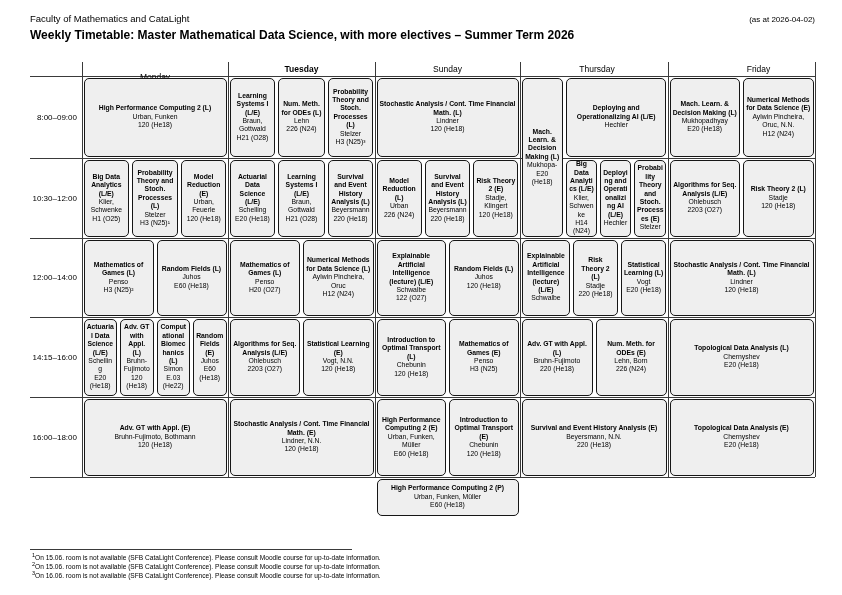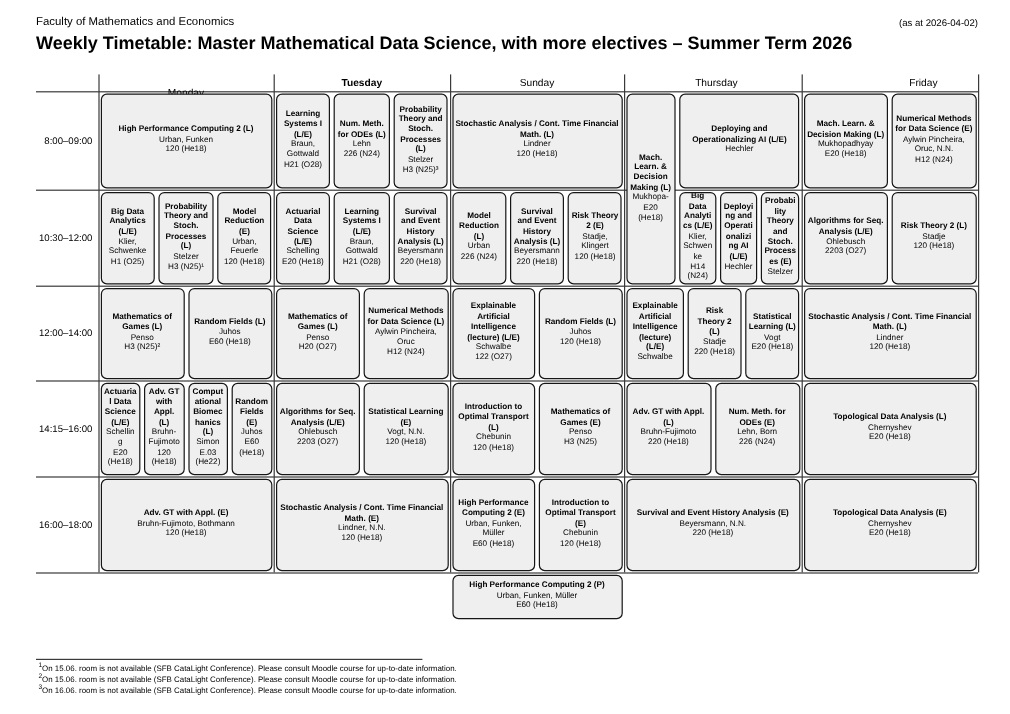--- a/index.html
+++ b/index.html
@@ -1,58 +1,58 @@
 <!DOCTYPE html>
 <html><head>
 <meta charset="utf-8">
 <style>
   html,body{margin:0;padding:0;background:#fff;}
   .page{position:relative;width:842px;height:595px;background:#ffffff;
         font-family:"Liberation Sans",sans-serif;color:#000;overflow:hidden;}
   .faculty{position:absolute;left:30px;top:13px;font-size:9.5px;}
   .asof{position:absolute;right:27px;top:15px;font-size:8px;}
-  .title{position:absolute;left:30px;top:28px;font-size:15px;font-weight:bold;}
+  .title{position:absolute;left:30px;top:28px;font-size:12px;font-weight:bold;}
   .vline{position:absolute;width:1px;background:#3a3a3a;}
   .hline{position:absolute;height:1px;background:#3a3a3a;}
   .day-h{position:absolute;display:flex;align-items:center;justify-content:center;font-size:8.5px;}
   .time-l{position:absolute;display:flex;align-items:center;justify-content:flex-end;
           font-size:8px;padding-right:5px;box-sizing:border-box;white-space:nowrap;}
   .ev{position:absolute;background:#efefef;border:1.2px solid #161616;border-radius:5px;
       display:flex;flex-direction:column;align-items:center;justify-content:center;
       text-align:center;font-size:6.8px;line-height:1.24;padding:1px 2px;
       box-sizing:border-box;overflow:hidden;word-break:break-word;}
   .ev .t{font-weight:bold;}
   .fnsep{position:absolute;left:30px;top:549px;width:322px;height:1px;background:#3a3a3a;}
   .fn{position:absolute;left:32px;font-size:6.6px;white-space:nowrap;}
 </style>
 </head>
 <body>
 
 <div class="page">
-  <div class="faculty">Faculty of Mathematics and Economics</div>
+  <div class="faculty">Faculty of Mathematics and CataLight</div>
   <div class="asof">(as at 2026-04-02)</div>
   <div class="title">Weekly Timetable: Master Mathematical Data Science, with more electives – Summer Term 2026</div>
   <div id="grid">
       <div class="vline" style="left: 82px; top: 62px; height: 415px;"></div>
       <div class="vline" style="left: 228px; top: 62px; height: 415px;"></div>
       <div class="vline" style="left: 375px; top: 62px; height: 415px;"></div>
       <div class="vline" style="left: 520px; top: 62px; height: 415px;"></div>
       <div class="vline" style="left: 668px; top: 62px; height: 415px;"></div>
       <div class="vline" style="left: 815px; top: 62px; height: 415px;"></div>
       <div class="hline" style="left: 30px; top: 76px; width: 785px;"></div>
       <div class="hline" style="left: 30px; top: 158px; width: 785px;"></div>
       <div class="hline" style="left: 30px; top: 238px; width: 785px;"></div>
       <div class="hline" style="left: 30px; top: 317px; width: 785px;"></div>
       <div class="hline" style="left: 30px; top: 397px; width: 785px;"></div>
       <div class="hline" style="left: 30px; top: 477px; width: 785px;"></div>
       <div class="day-h" style="left: 82px; top: 70px; width: 146px; height: 14px;">Monday</div>
       <div class="day-h" style="left: 228px; top: 62px; width: 147px; height: 14px; font-weight: bold;">Tuesday</div>
       <div class="day-h" style="left: 375px; top: 62px; width: 145px; height: 14px;">Sunday</div>
       <div class="day-h" style="left: 523px; top: 62px; width: 148px; height: 14px;">Thursday</div>
-      <div class="day-h" style="left: 696px; top: 62px; width: 147px; height: 14px;">Friday</div>
+      <div class="day-h" style="left: 668px; top: 62px; width: 147px; height: 14px; padding-left: 17px;">Friday</div>
       <div class="time-l" style="left: 30px; top: 76px; width: 52px; height: 82px;">8:00–09:00</div>
       <div class="time-l" style="left: 30px; top: 158px; width: 52px; height: 80px;">10:30–12:00</div>
       <div class="time-l" style="left: 30px; top: 238px; width: 52px; height: 79px;">12:00–14:00</div>
       <div class="time-l" style="left: 30px; top: 317px; width: 52px; height: 80px;">14:15–16:00</div>
       <div class="time-l" style="left: 30px; top: 397px; width: 52px; height: 80px;">16:00–18:00</div>
       <div class="ev" style="left: 83.5px; top: 77.5px; width: 143px; height: 79px;">
         <div class="t">High Performance Computing 2 (L)</div>
         <div>Urban, Funken</div>
         <div>120 (He18)</div>
       </div>

